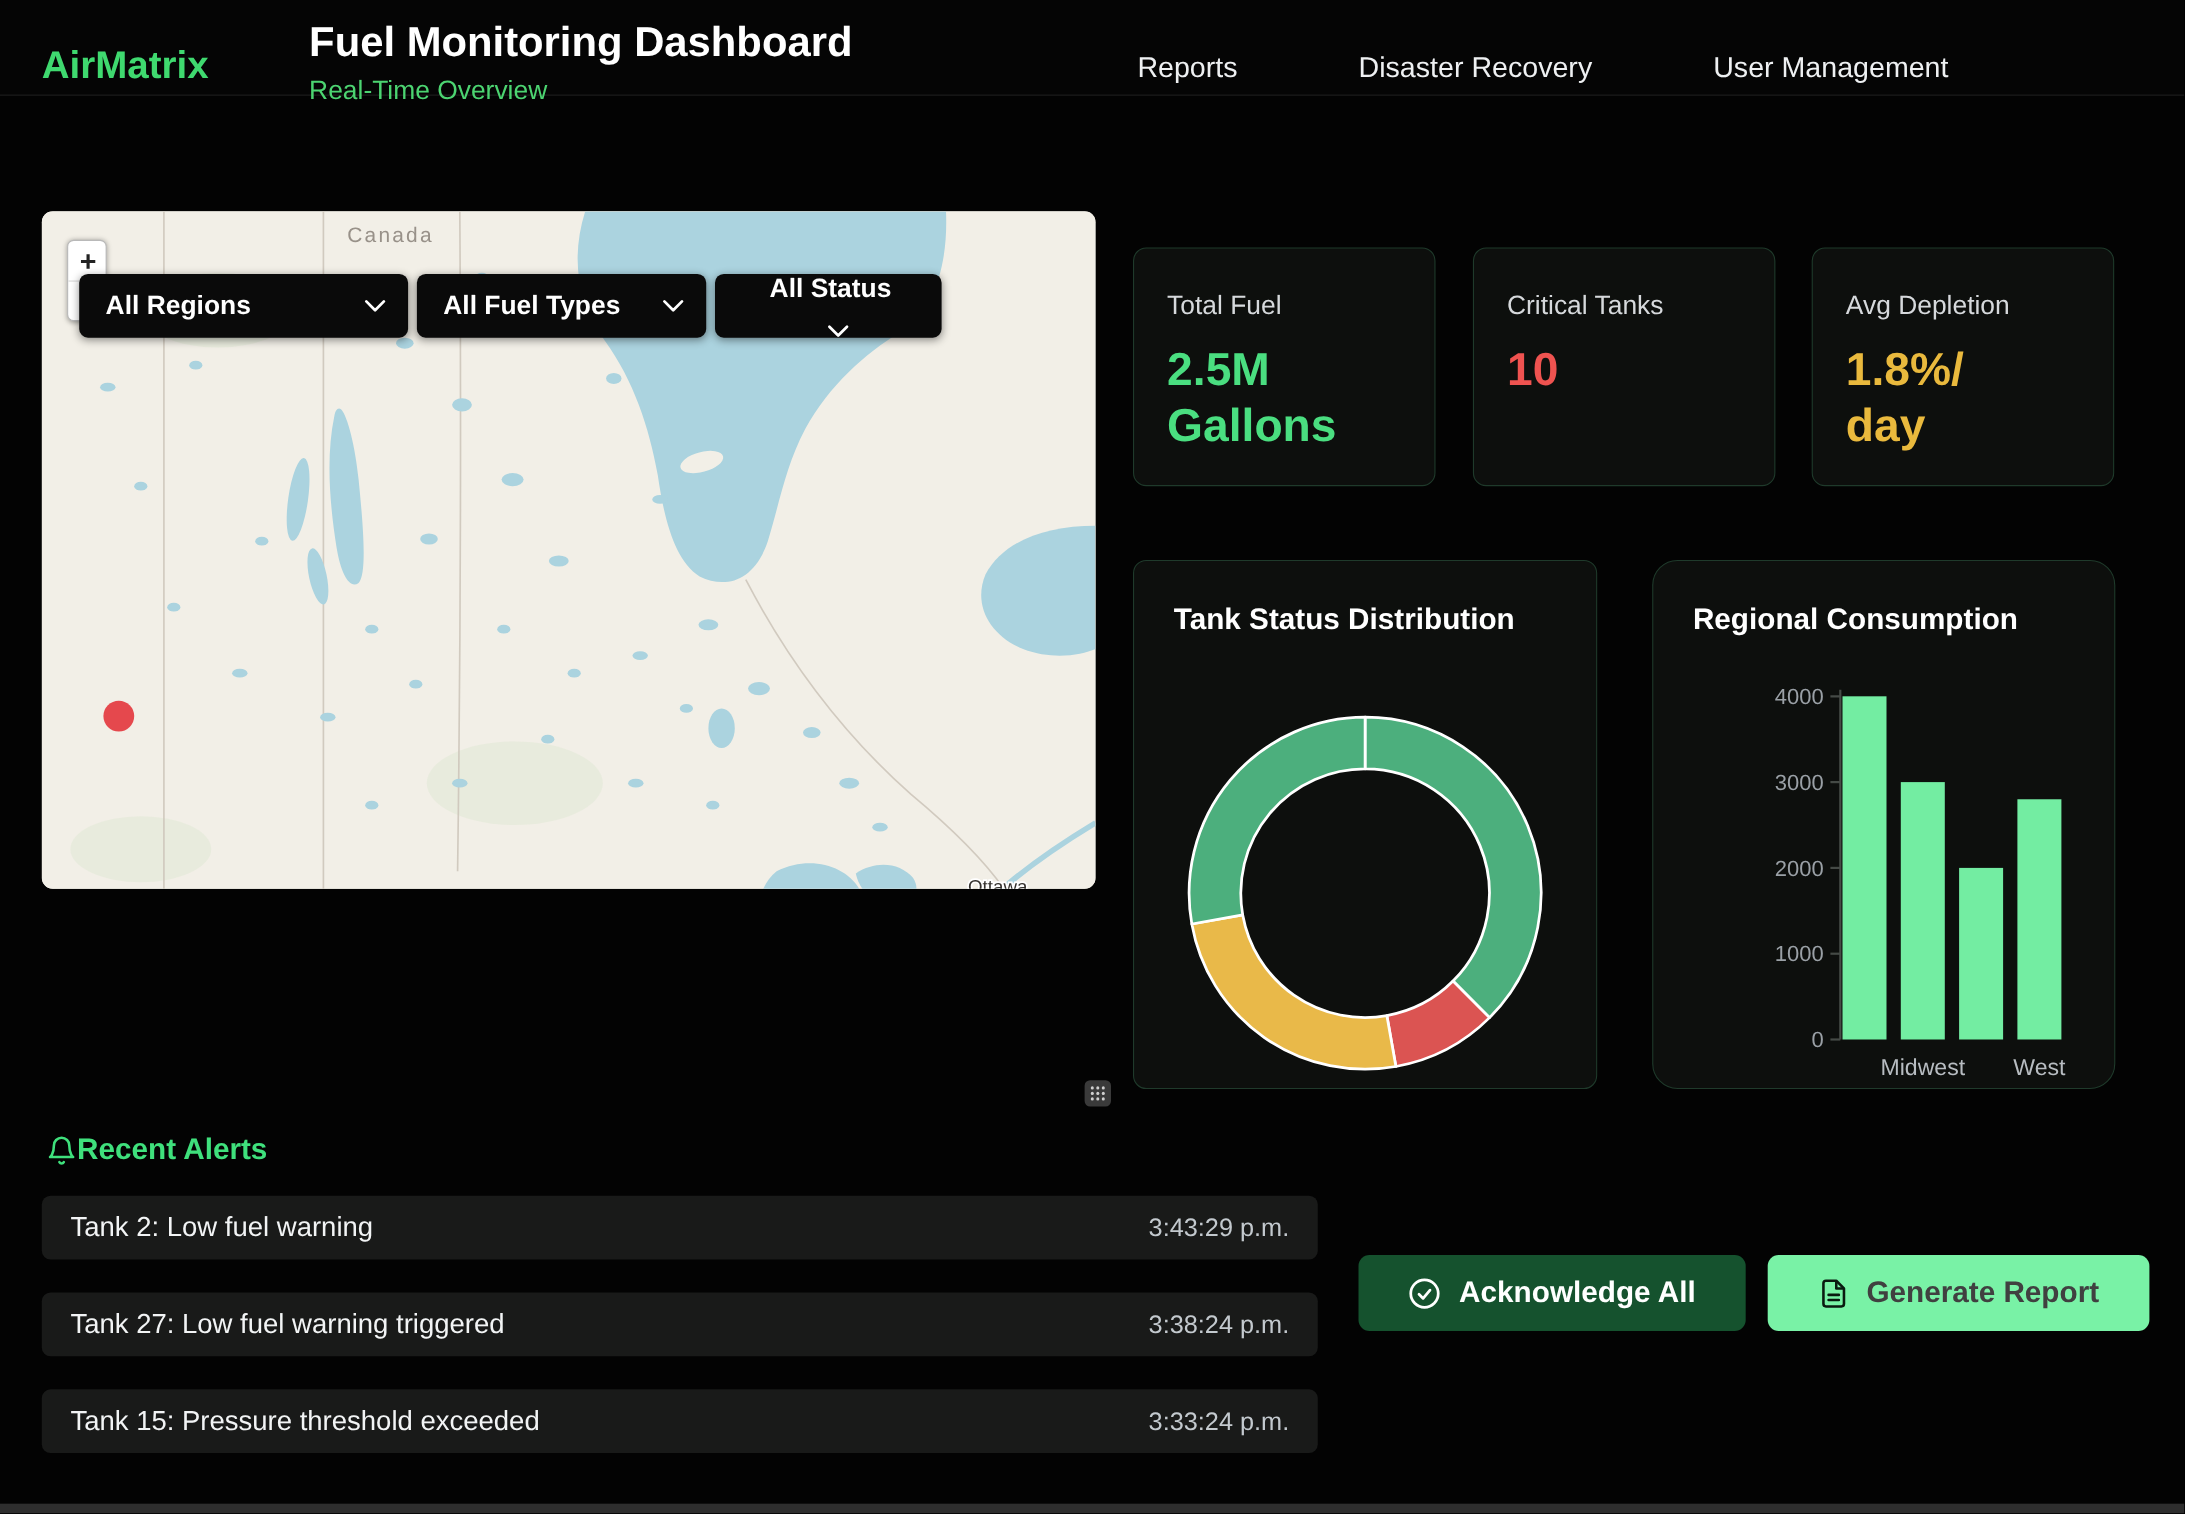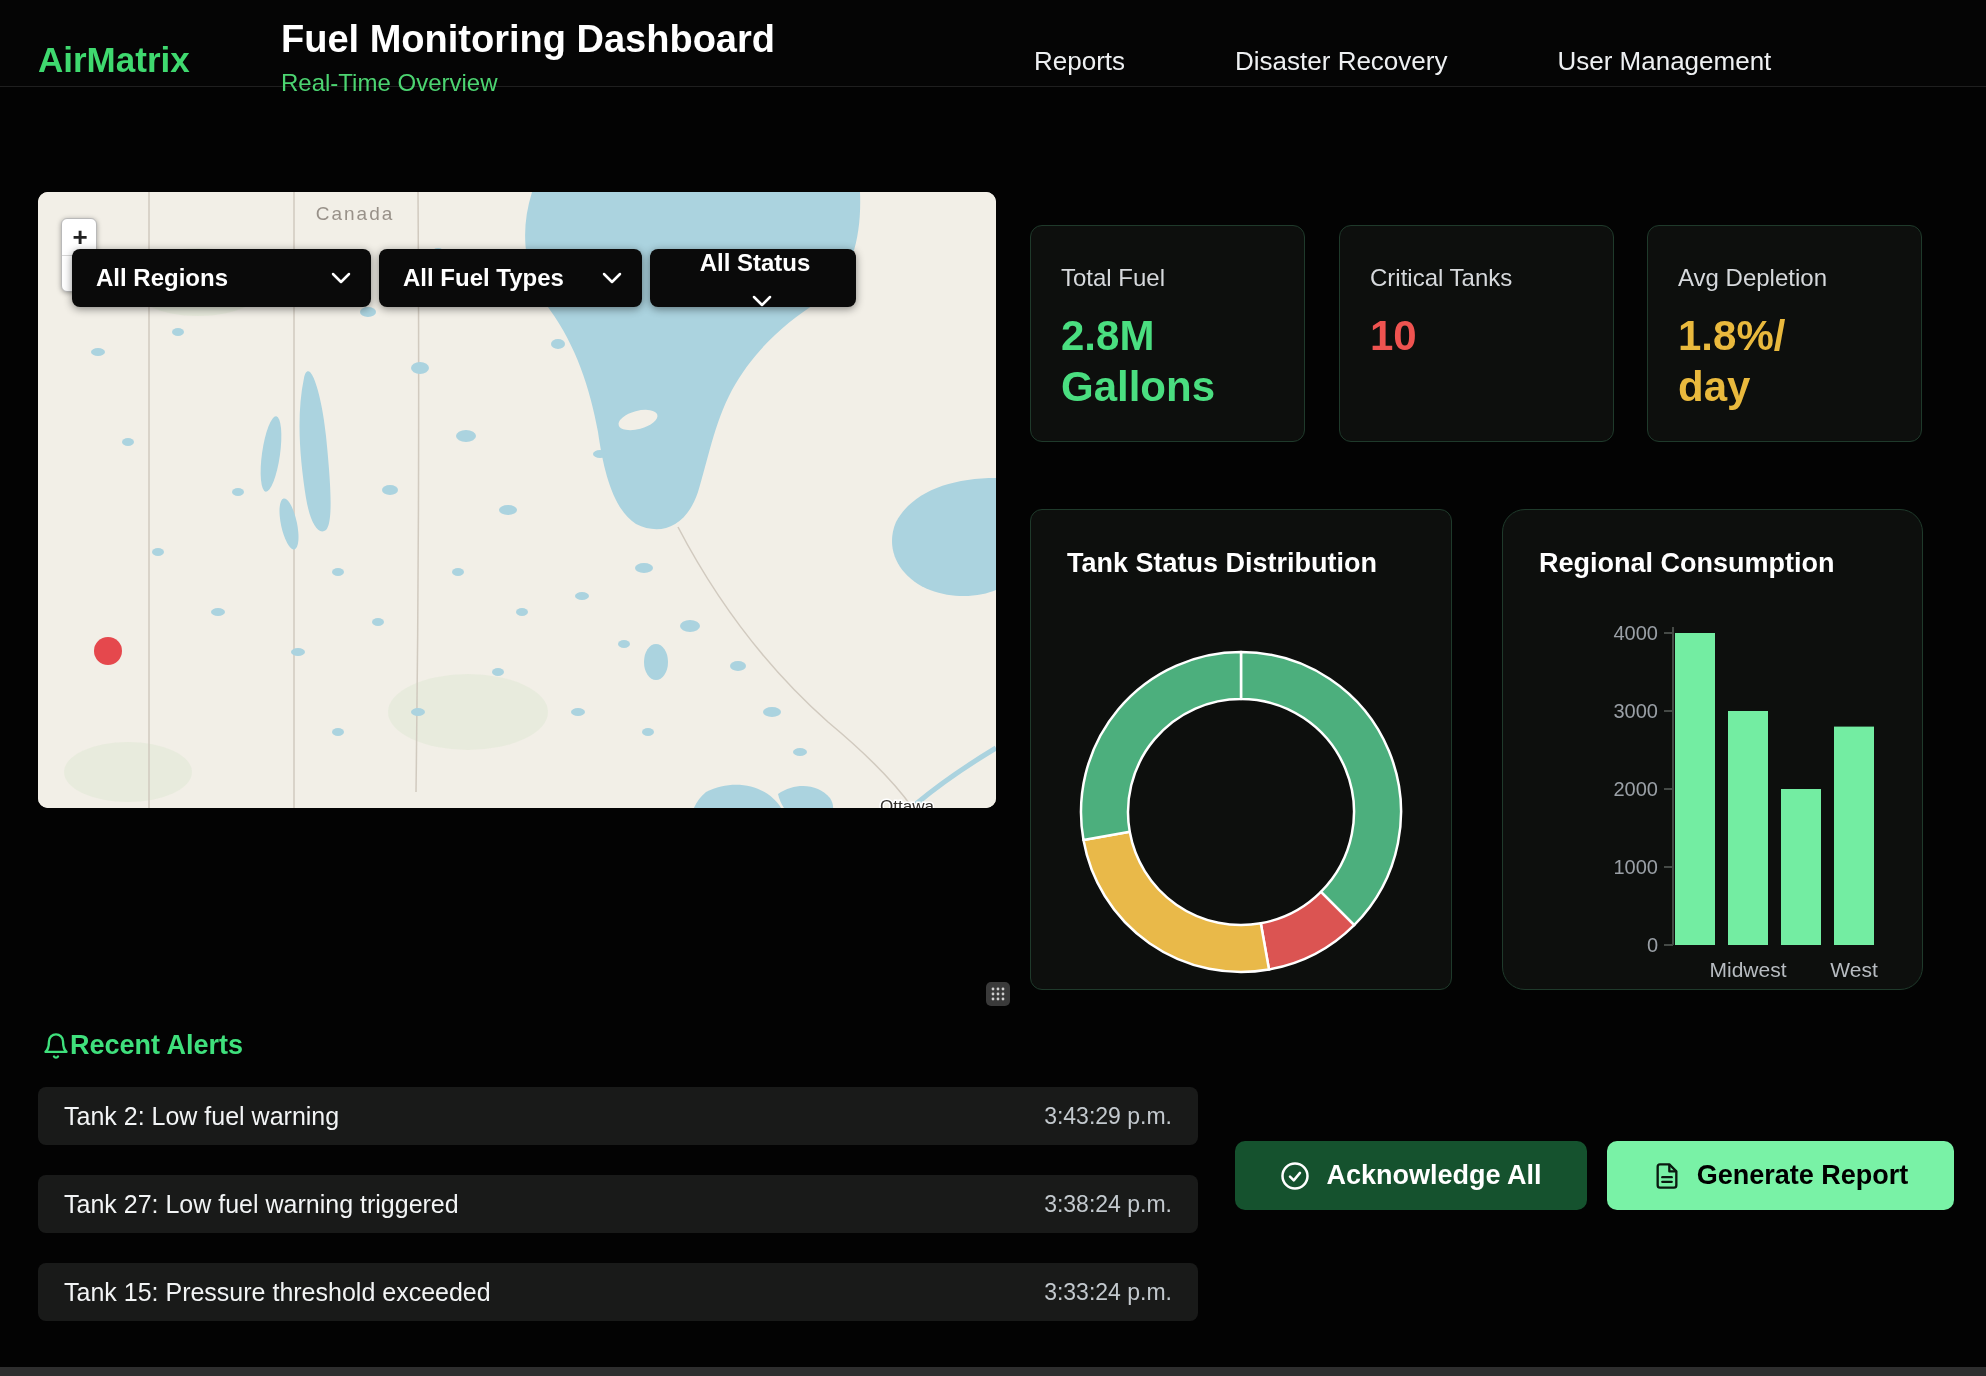--- a/index.html
+++ b/index.html
@@ -55,21 +55,21 @@
   .alerts-heading { position:absolute; left:42px; top:1030px; display:flex; align-items:center; }
   .alerts-heading .txt { font-size:27px; font-weight:700; color:#3fe07c; }
   .alert-row { position:absolute; left:38px; width:1160px; height:58px; background:#191a19; border-radius:8px; display:flex; align-items:center; justify-content:space-between; padding:0 26px; cursor:pointer; }
   .alert-1 { top:1087px; } .alert-2 { top:1175px; } .alert-3 { top:1263px; }
   .alert-msg { font-size:25px; color:#f2f4f5; }
   .alert-time { font-size:23px; color:#c3c9ce; }
 
   
   .btn { position:absolute; top:1141px; height:69px; border:none; border-radius:10px; display:flex; align-items:center; justify-content:center; gap:16px; font-size:27px; font-weight:700; cursor:pointer; font-family:"Liberation Sans",sans-serif; }
   .btn-ack { left:1235px; width:352px; background:#15522e; color:#ffffff; }
-  .btn-gen { left:1607px; width:347px; background:#79f2a6; color:#000000; }
+  .btn-gen { left:1607px; width:347px; background:#79f2a6; color:#404040; }
 
   .bottom-strip { position:absolute; left:0; bottom:0; width:1986px; height:9px; background:#2e2e2e; }
 </style>
 </head>
 <body>
 
 <div class="app">
 
   <div class="header">
     <div class="brand">AirMatrix</div>
@@ -203,21 +203,21 @@
           <circle cx="12" cy="7" r="1.4"></circle>
         <circle cx="2" cy="12" r="1.4"></circle>
           <circle cx="7" cy="12" r="1.4"></circle>
           <circle cx="12" cy="12" r="1.4"></circle>
       </g>
     </svg>
   </div>
 
   <div class="stat-card stat-1">
     <div class="stat-label">Total Fuel</div>
-    <div class="stat-value" style="color: rgb(74, 222, 128);">2.8M
+    <div class="stat-value" style="color: rgb(74, 222, 128);">2.5M
 Gallons</div>
   </div>
   <div class="stat-card stat-2">
     <div class="stat-label">Critical Tanks</div>
     <div class="stat-value" style="color: rgb(239, 83, 80);">10</div>
   </div>
   <div class="stat-card stat-3">
     <div class="stat-label">Avg Depletion</div>
     <div class="stat-value" style="color: rgb(233, 185, 61);">1.8%/
 day</div>

